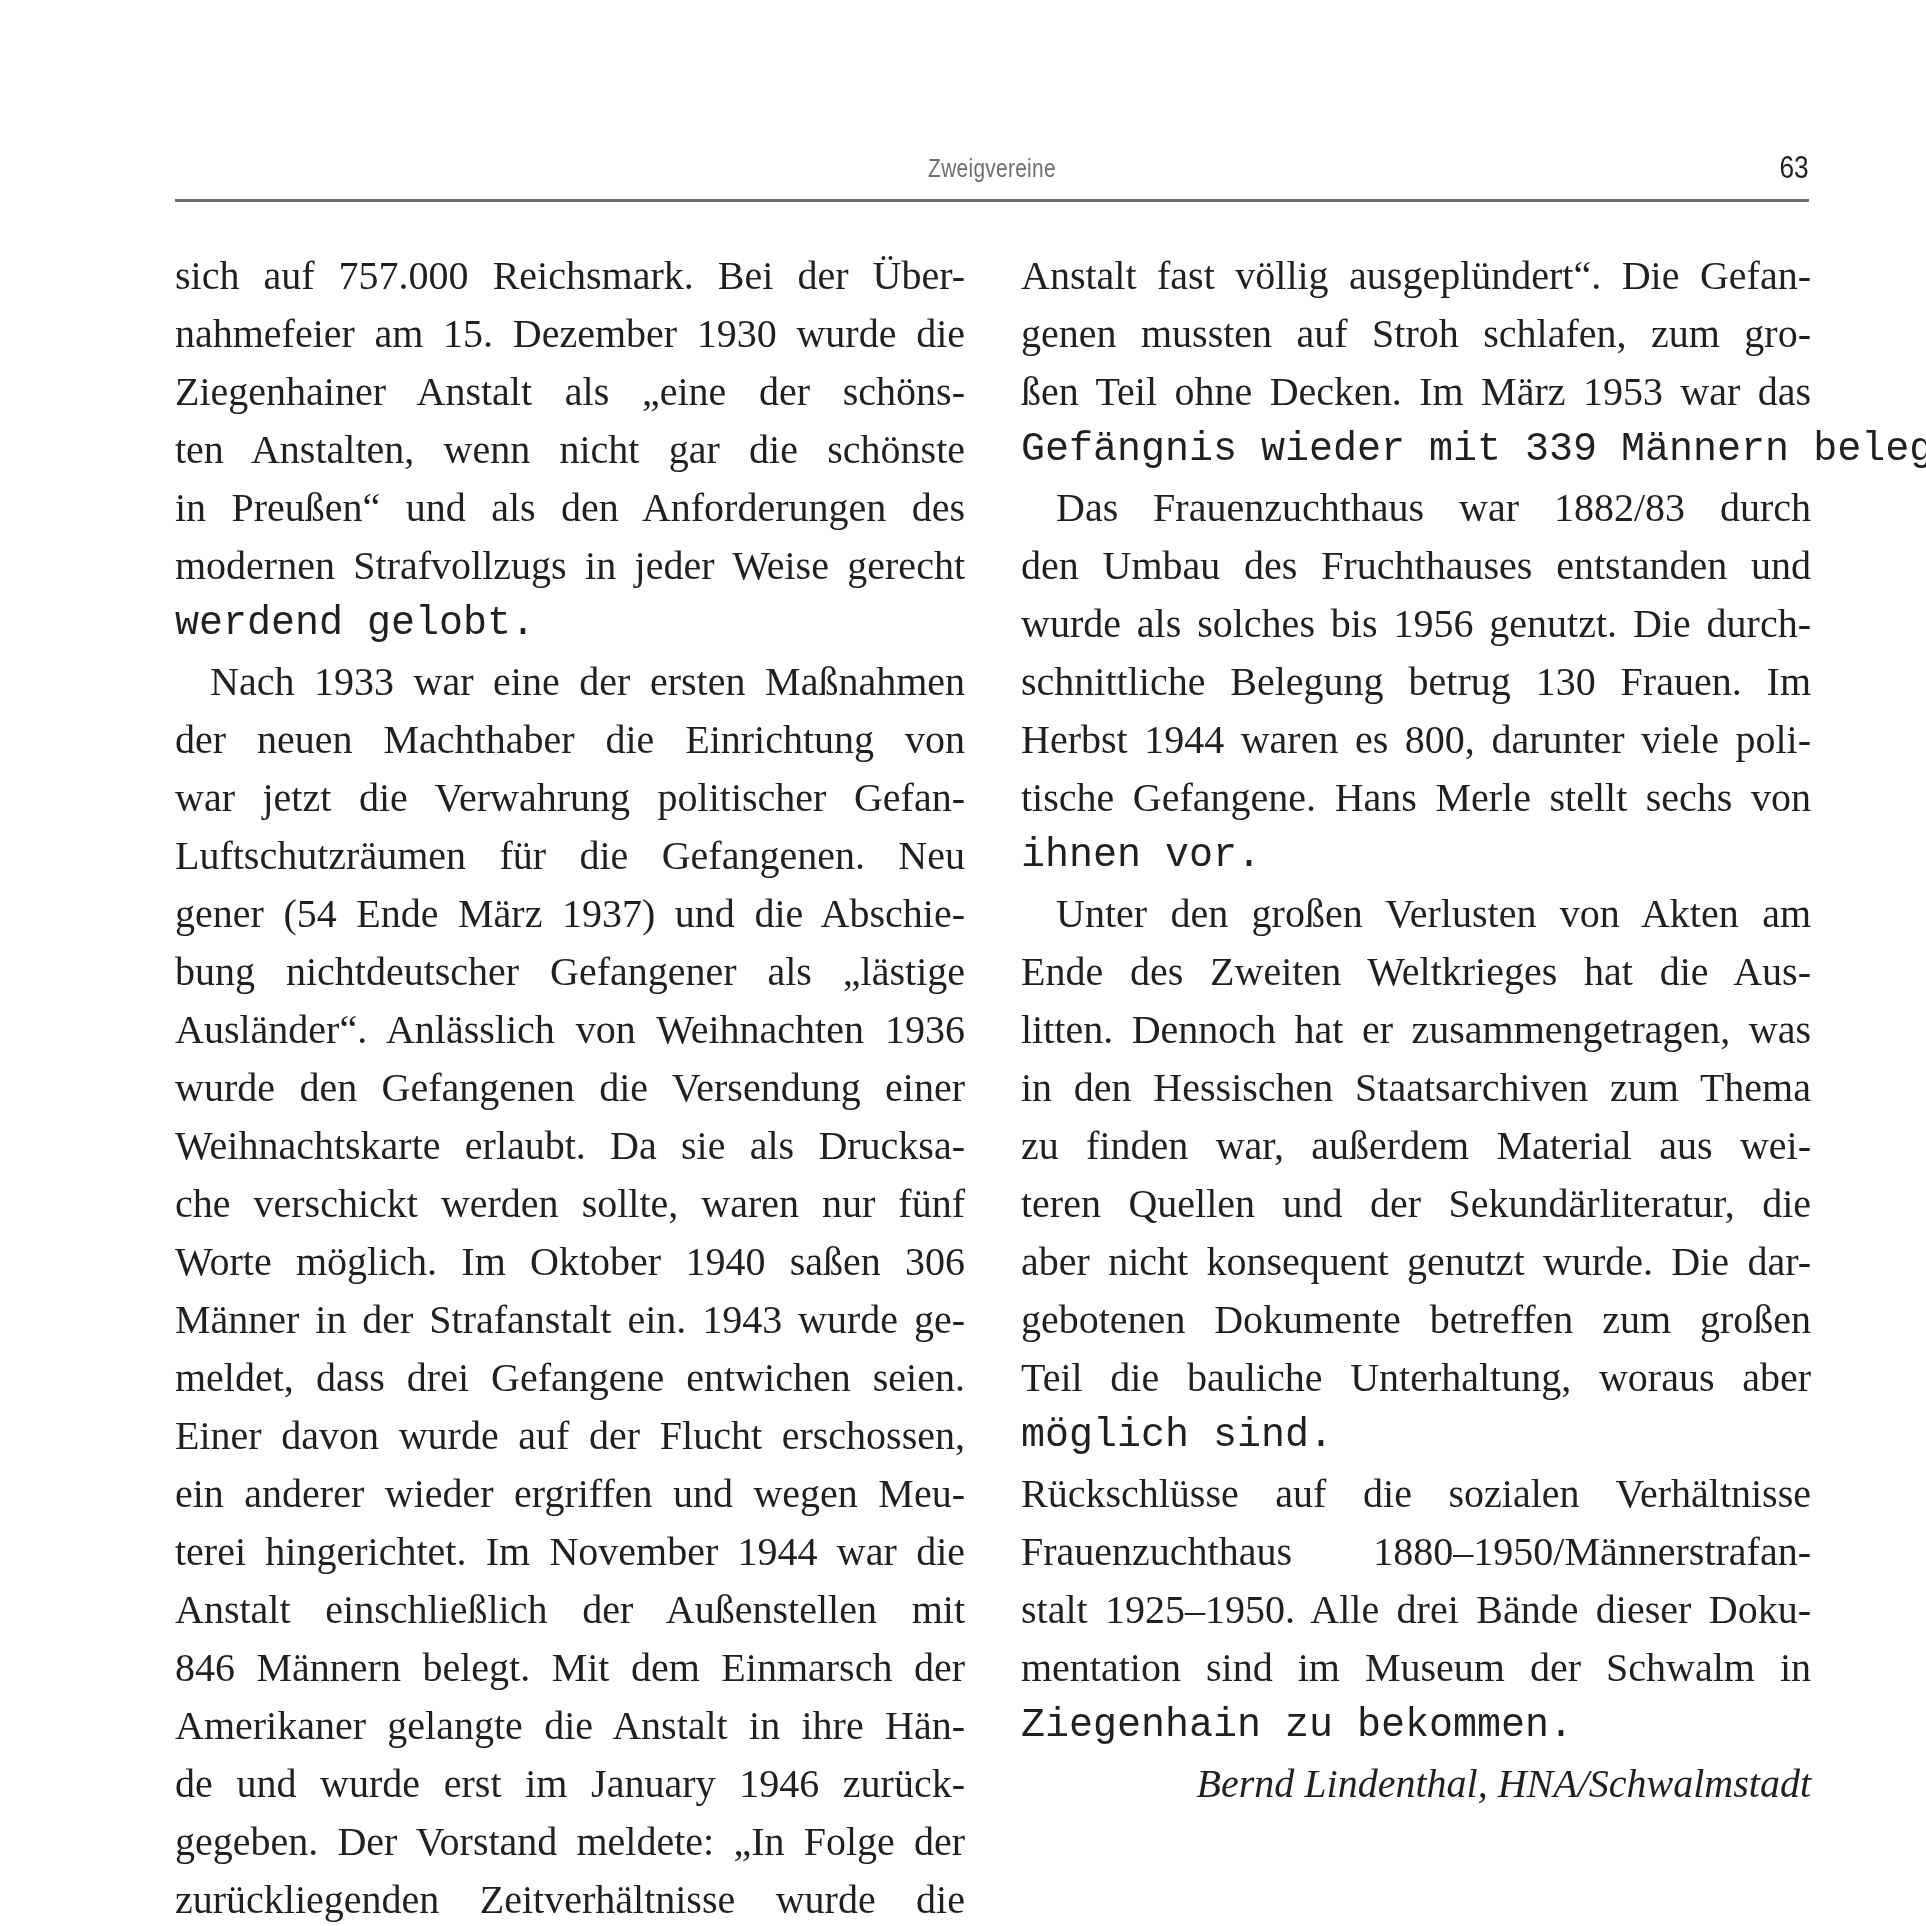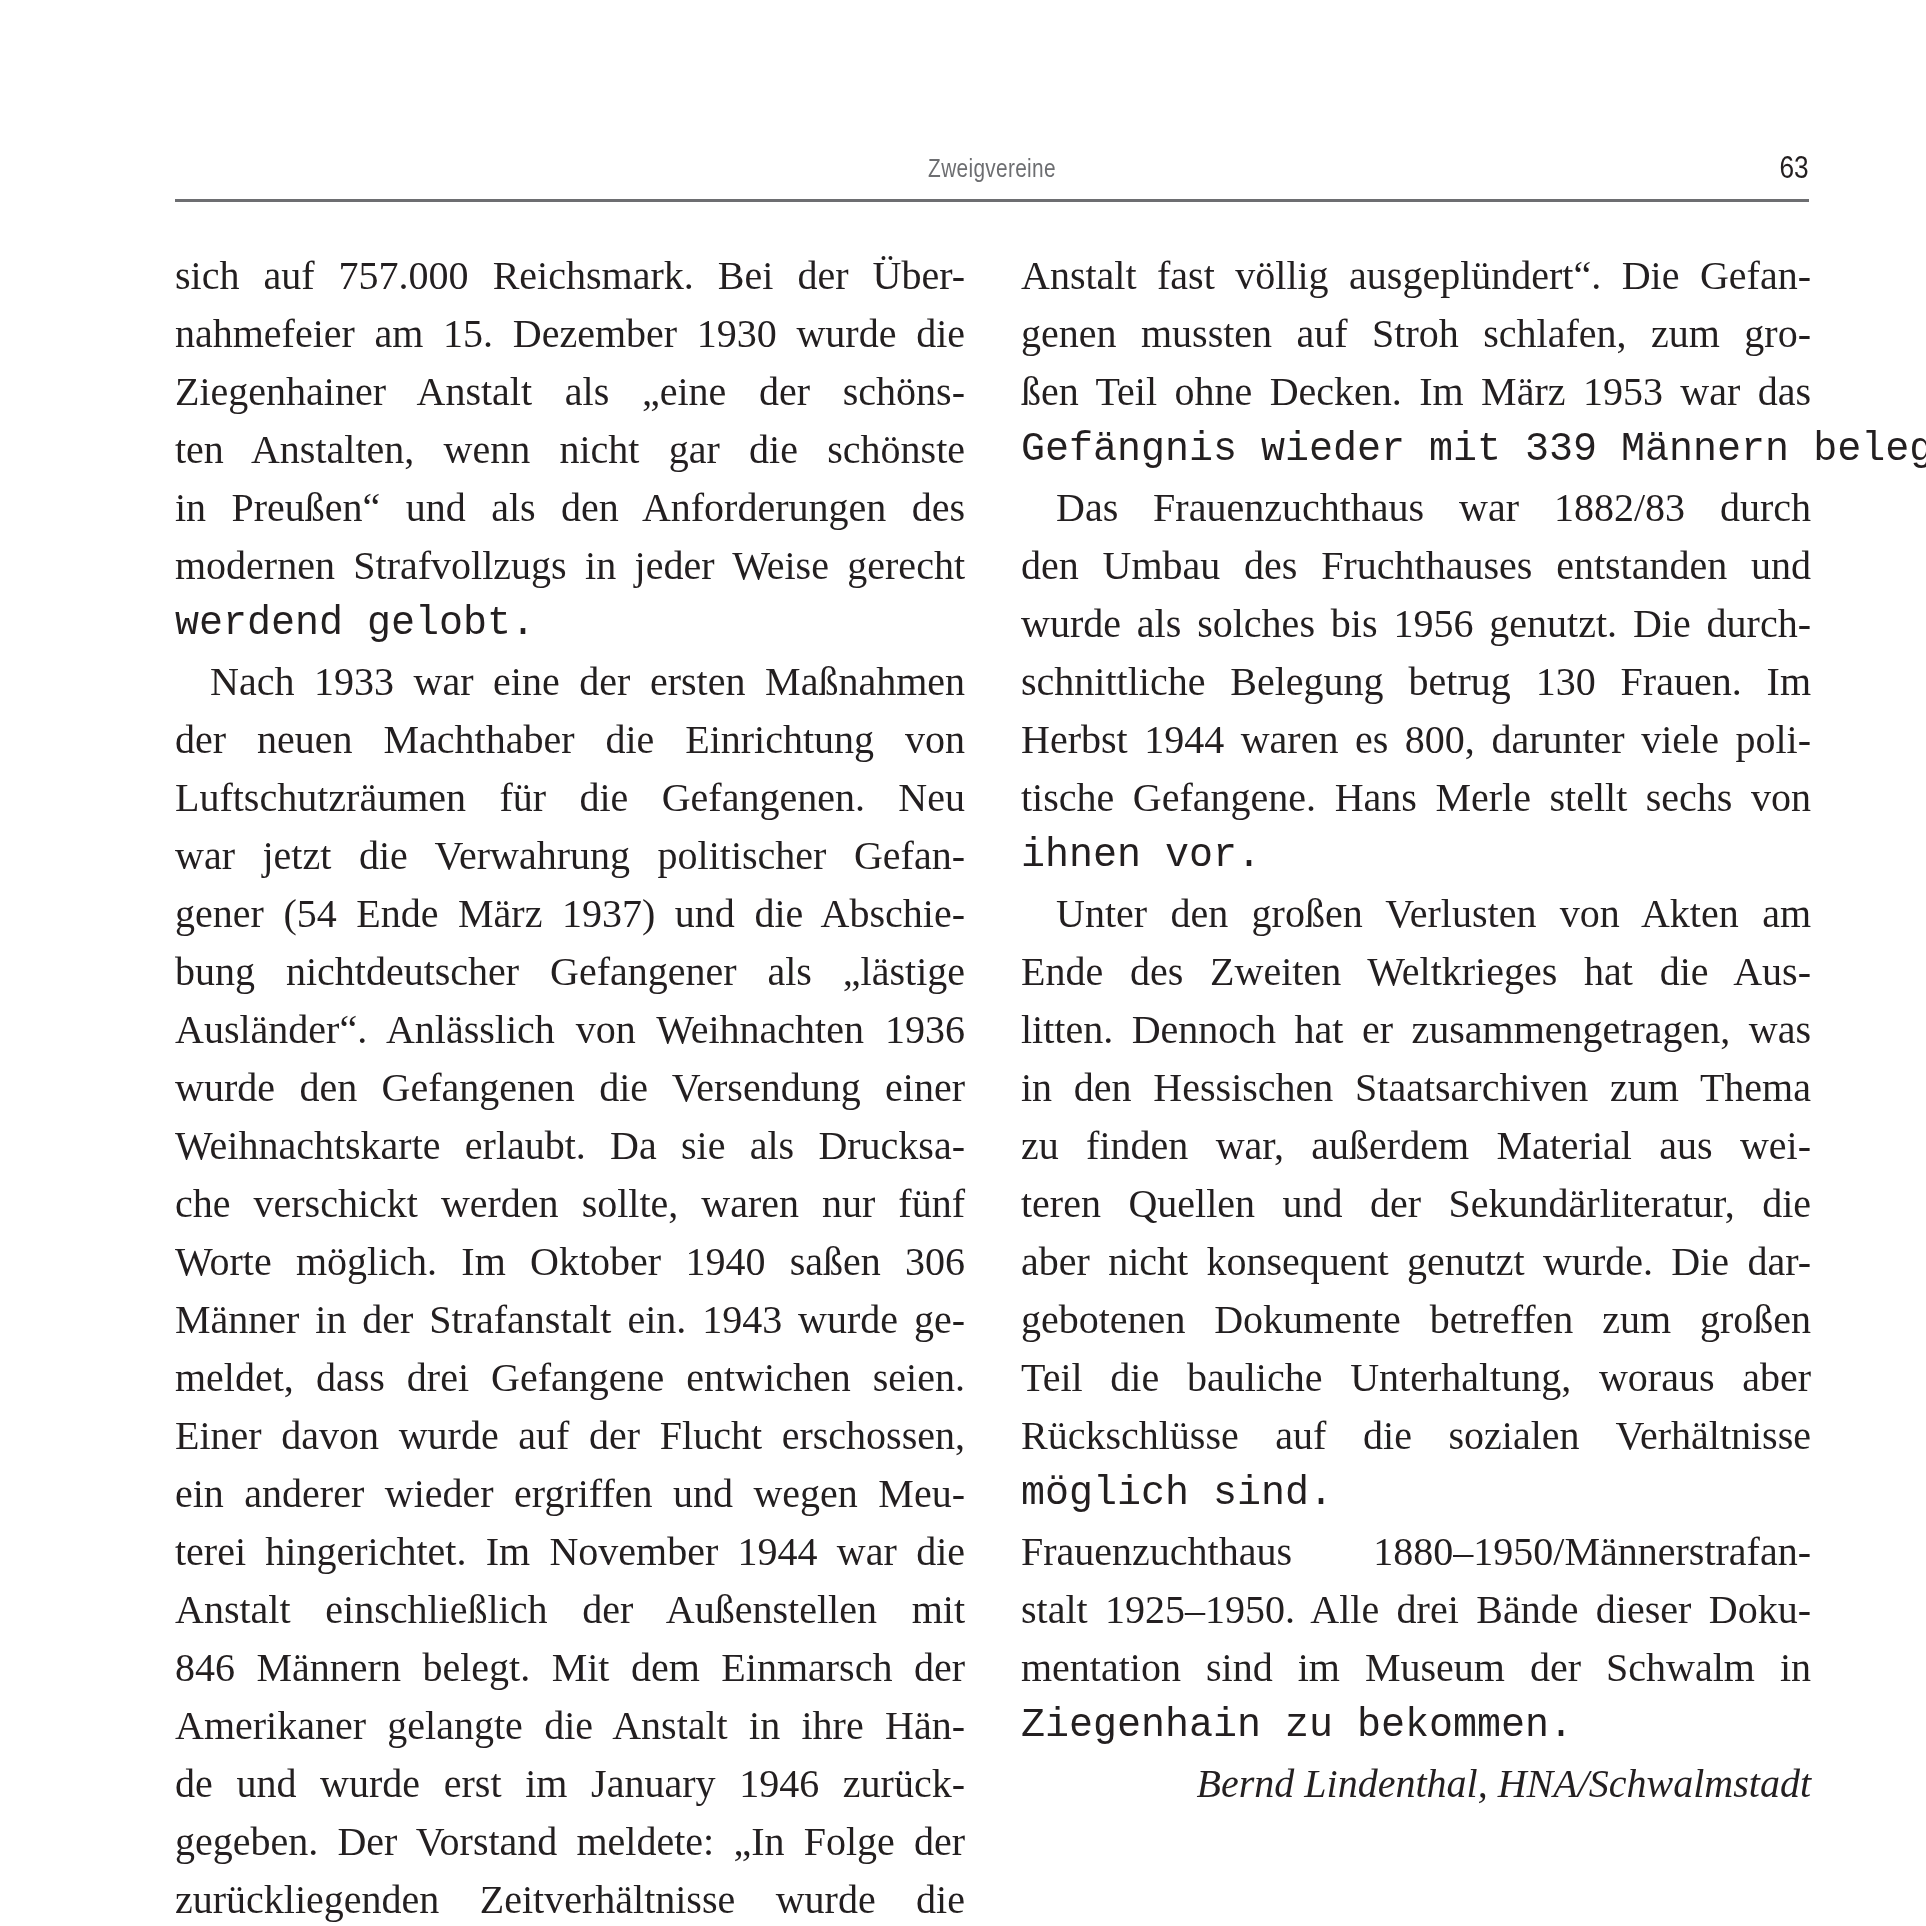--- a/index.html
+++ b/index.html
@@ -105,22 +105,22 @@
       <span class="line">nahmefeier am 15. Dezember 1930 wurde die</span>
       <span class="line">Ziegenhainer Anstalt als „eine der schöns-</span>
       <span class="line">ten Anstalten, wenn nicht gar die schönste</span>
       <span class="line">in Preußen“ und als den Anforderungen des</span>
       <span class="line">modernen Strafvollzugs in jeder Weise gerecht</span>
       <span class="line last">werdend gelobt.</span>
     </div>
   <div>
       <span class="line indent">Nach 1933 war eine der ersten Maßnahmen</span>
       <span class="line">der neuen Machthaber die Einrichtung von</span>
+      <span class="line">war jetzt die Verwahrung politischer Gefan-</span>
       <span class="line">Luftschutzräumen für die Gefangenen. Neu</span>
-      <span class="line">war jetzt die Verwahrung politischer Gefan-</span>
       <span class="line">gener (54 Ende März 1937) und die Abschie-</span>
       <span class="line">bung nichtdeutscher Gefangener als „lästige</span>
       <span class="line">Ausländer“. Anlässlich von Weihnachten 1936</span>
       <span class="line">wurde den Gefangenen die Versendung einer</span>
       <span class="line">Weihnachtskarte erlaubt. Da sie als Drucksa-</span>
       <span class="line">che verschickt werden sollte, waren nur fünf</span>
       <span class="line">Worte möglich. Im Oktober 1940 saßen 306</span>
       <span class="line">Männer in der Strafanstalt ein. 1943 wurde ge-</span>
       <span class="line">meldet, dass drei Gefangene entwichen seien.</span>
       <span class="line">Einer davon wurde auf der Flucht erschossen,</span>
@@ -154,22 +154,22 @@
   <div>
       <span class="line indent">Unter den großen Verlusten von Akten am</span>
       <span class="line">Ende des Zweiten Weltkrieges hat die Aus-</span>
       <span class="line">litten. Dennoch hat er zusammengetragen, was</span>
       <span class="line">in den Hessischen Staatsarchiven zum Thema</span>
       <span class="line">zu finden war, außerdem Material aus wei-</span>
       <span class="line">teren Quellen und der Sekundärliteratur, die</span>
       <span class="line">aber nicht konsequent genutzt wurde. Die dar-</span>
       <span class="line">gebotenen Dokumente betreffen zum großen</span>
       <span class="line">Teil die bauliche Unterhaltung, woraus aber</span>
+      <span class="line last">möglich sind.</span>
       <span class="line">Rückschlüsse auf die sozialen Verhältnisse</span>
-      <span class="line last">möglich sind.</span>
     </div>
   <div>
       <span class="line">Frauenzuchthaus 1880–1950/Männerstrafan-</span>
       <span class="line">stalt 1925–1950. Alle drei Bände dieser Doku-</span>
       <span class="line">mentation sind im Museum der Schwalm in</span>
       <span class="line last">Ziegenhain zu bekommen.</span>
     </div>
   <div class="signature line last-right">Bernd Lindenthal, HNA/Schwalmstadt</div>
 </div>
 

